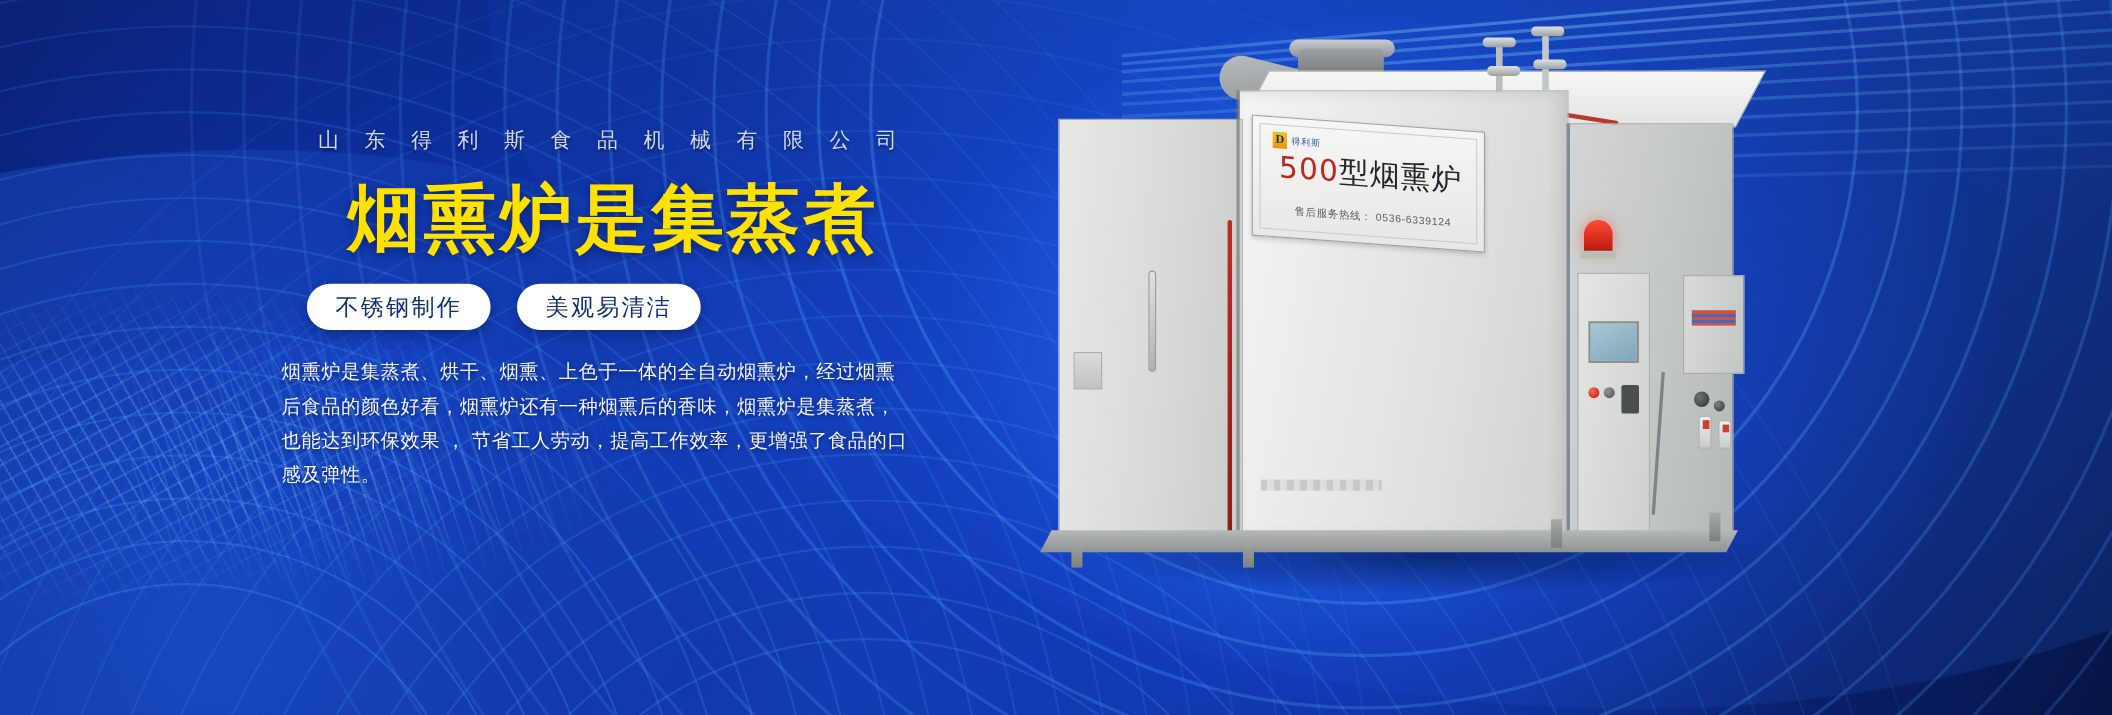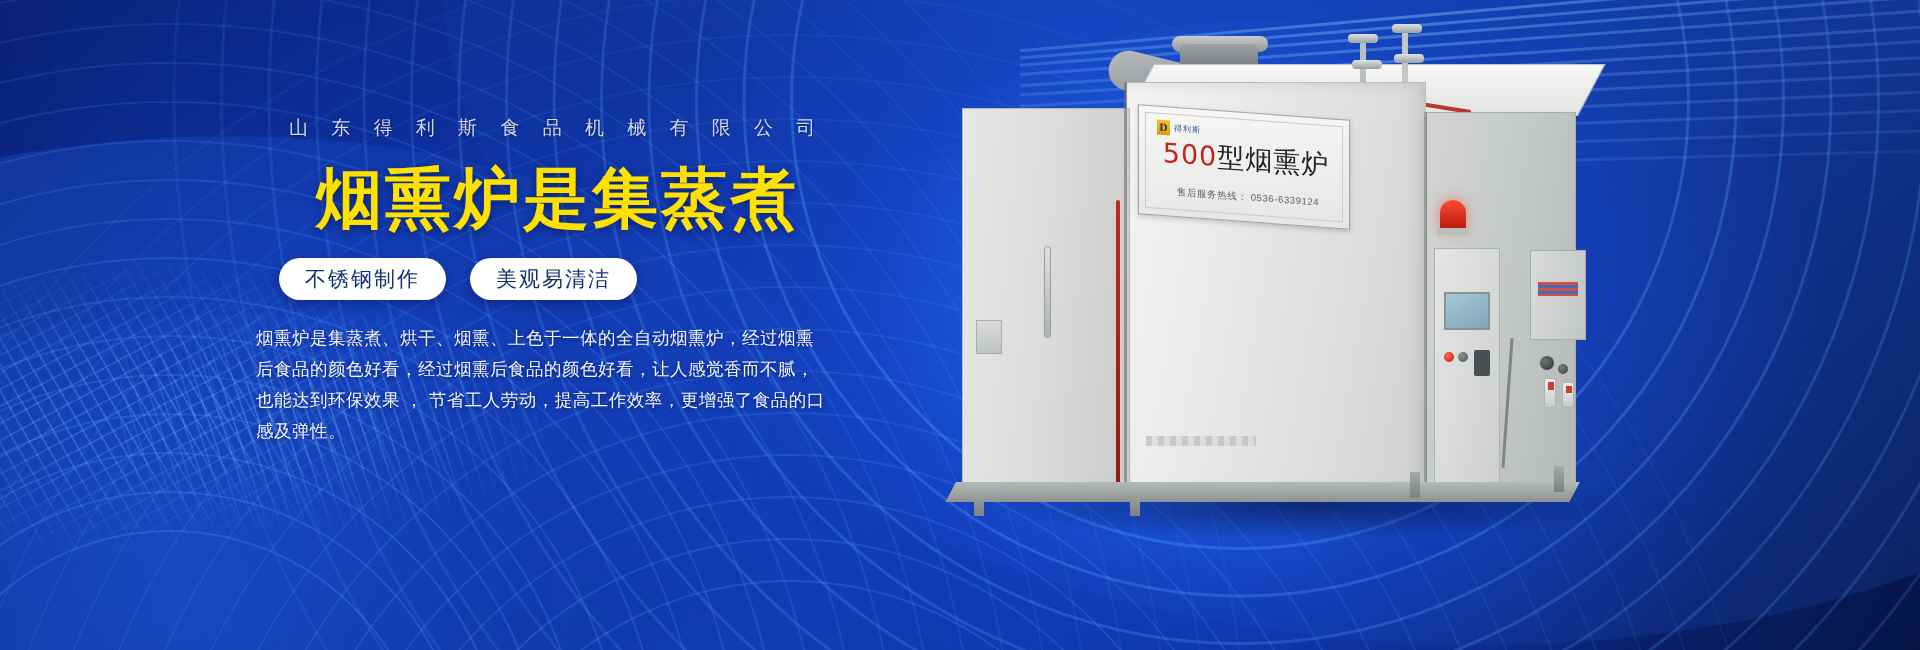--- a/index.html
+++ b/index.html
@@ -396,16 +396,16 @@
 
   <div class="content">
     <div class="company">山 东 得 利 斯 食 品 机 械 有 限 公 司</div>
     <div class="headline">烟熏炉是集蒸煮</div>
 
     <div class="pills">
       <div class="pill">不锈钢制作</div>
       <div class="pill">美观易清洁</div>
     </div>
 
-    <div class="desc">烟熏炉是集蒸煮、烘干、烟熏、上色于一体的全自动烟熏炉，经过烟熏后食品的颜色好看，经过烟熏后食品的颜色好看，让人感觉香而不腻，也能达到环保效果 ， 节省工人劳动，提高工作效率，更增强了食品的口感及弹性。</div>
+    <div class="desc">烟熏炉是集蒸煮、烘干、烟熏、上色于一体的全自动烟熏炉，经过烟熏后食品的颜色好看，烟熏炉还有一种烟熏后的香味，烟熏炉是集蒸煮，也能达到环保效果 ， 节省工人劳动，提高工作效率，更增强了食品的口感及弹性。</div>
   </div>
 
 </div>
 
 </body></html>

